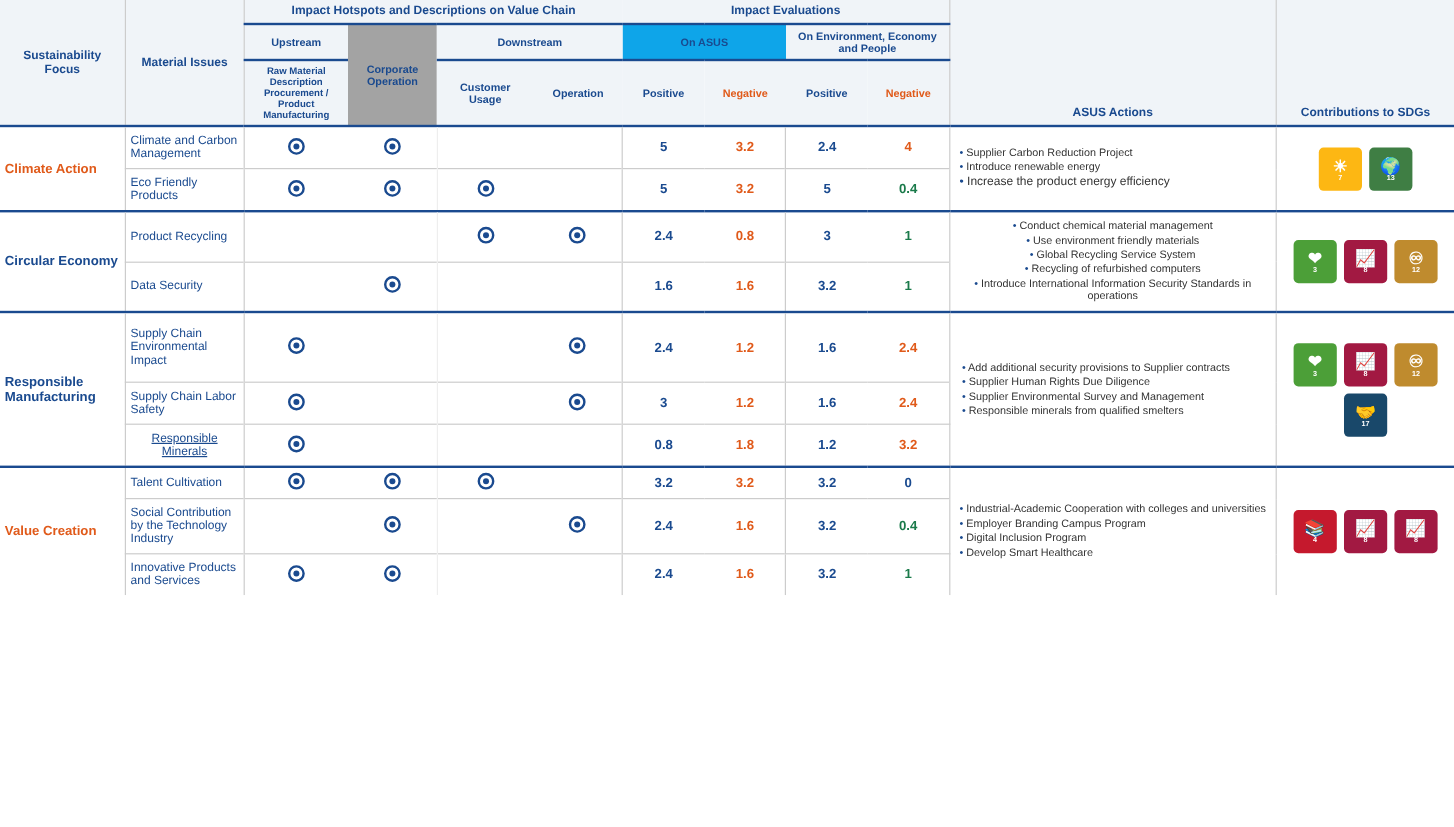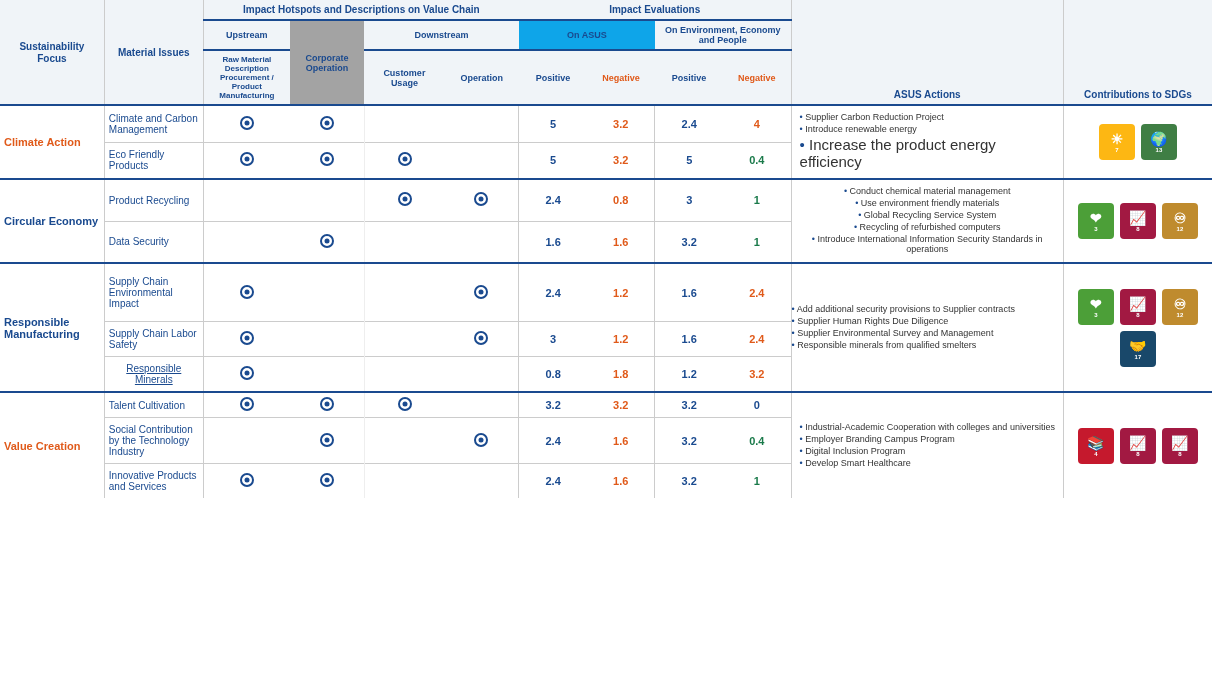--- a/index.html
+++ b/index.html
@@ -87,21 +87,21 @@
           <td style="border-top:2px solid #1a4a8f; text-align:center; vertical-align:middle; padding:4px;"></td>
           <td style="border-top:2px solid #1a4a8f; text-align:center; vertical-align:middle; padding:4px; border-right:1px solid #ccc;"></td>
           <td style="border-top:2px solid #1a4a8f; text-align:center; vertical-align:middle; padding:4px; color:#1a4a8f; font-weight:bold;">5</td>
           <td style="border-top:2px solid #1a4a8f; text-align:center; vertical-align:middle; padding:4px; color:#e05a1a; font-weight:bold; border-right:1px solid #ccc;">3.2</td>
           <td style="border-top:2px solid #1a4a8f; text-align:center; vertical-align:middle; padding:4px; color:#1a4a8f; font-weight:bold;">2.4</td>
           <td style="border-top:2px solid #1a4a8f; text-align:center; vertical-align:middle; padding:4px; color:#e05a1a; font-weight:bold; border-right:1px solid #ccc;">4</td>
           <td rowspan="2" style="text-align:left; vertical-align:middle; padding:6px 8px; border-left:1px solid #ccc; border-top:2px solid #1a4a8f;">
             <ul style="list-style:none; padding:0; margin:0;">
               <li style="font-size:9px; color:#333; margin-bottom:2px;"><span style="color:#1a4a8f;">• </span>Supplier Carbon Reduction Project</li>
               <li style="font-size:9px; color:#333; margin-bottom:2px;"><span style="color:#1a4a8f;">• </span>Introduce renewable energy</li>
-              <li style="font-size:15px; color:#333; margin-bottom:2px;"><span style="color:#1a4a8f;">• </span>Increase the product energy efficiency</li>
+              <li style="font-size:10px; color:#333; margin-bottom:2px;"><span style="color:#1a4a8f;">• </span>Increase the product energy efficiency</li>
             </ul>
           </td>
           <td rowspan="2" style="text-align:center; vertical-align:middle; padding:4px; border-left:1px solid #ccc; border-top:2px solid #1a4a8f;">
             <div style="display:flex; flex-wrap:wrap; justify-content:center; gap:2px;">
               <div class="sdg-badge" style="background:#fdb713;" title="AFFORDABLE AND CLEAN ENERGY">
     <span style="font-size:14px;">☀</span>
     <span style="font-size:6px; font-weight:bold; color:white; text-align:center; line-height:1;">7</span>
   </div>
               <div class="sdg-badge" style="background:#3f7e44;" title="CLIMATE ACTION">
     <span style="font-size:14px;">🌍</span>
@@ -173,21 +173,21 @@
           <td rowspan="3" style="color:#1a4a8f; font-weight:bold; font-size:11px; text-align:left; vertical-align:middle; padding:6px 4px; border-right:1px solid #ccc; border-top:2px solid #1a4a8f;">Responsible Manufacturing</td>
           <td style="color:#1a4a8f; font-size:10px; text-align:left; vertical-align:middle; padding:12px 4px; border-right:1px solid #ccc; border-top:2px solid #1a4a8f;">Supply Chain Environmental Impact</td>
           <td style="border-top:2px solid #1a4a8f; text-align:center; vertical-align:middle; padding:4px;"><div class="circle-icon"></div></td>
           <td style="border-top:2px solid #1a4a8f; text-align:center; vertical-align:middle; padding:4px; border-right:1px solid #eee;"></td>
           <td style="border-top:2px solid #1a4a8f; text-align:center; vertical-align:middle; padding:4px;"></td>
           <td style="border-top:2px solid #1a4a8f; text-align:center; vertical-align:middle; padding:4px; border-right:1px solid #ccc;"><div class="circle-icon"></div></td>
           <td style="border-top:2px solid #1a4a8f; text-align:center; vertical-align:middle; padding:4px; color:#1a4a8f; font-weight:bold;">2.4</td>
           <td style="border-top:2px solid #1a4a8f; text-align:center; vertical-align:middle; padding:4px; color:#e05a1a; font-weight:bold; border-right:1px solid #ccc;">1.2</td>
           <td style="border-top:2px solid #1a4a8f; text-align:center; vertical-align:middle; padding:4px; color:#1a4a8f; font-weight:bold;">1.6</td>
           <td style="border-top:2px solid #1a4a8f; text-align:center; vertical-align:middle; padding:4px; color:#e05a1a; font-weight:bold; border-right:1px solid #ccc;">2.4</td>
-          <td rowspan="3" style="text-align:left; vertical-align:middle; padding:6px 0; border-left:1px solid #ccc; border-top:2px solid #1a4a8f;">
+          <td rowspan="3" style="text-align:left; vertical-align:middle; padding:6px 10px; border-left:1px solid #ccc; border-top:2px solid #1a4a8f;">
             <ul style="list-style:none; padding:0; margin:0;">
               <li style="font-size:9px; color:#333; margin-bottom:2px;"><span style="color:#1a4a8f;">• </span>Add additional security provisions to Supplier contracts</li>
               <li style="font-size:9px; color:#333; margin-bottom:2px;"><span style="color:#1a4a8f;">• </span>Supplier Human Rights Due Diligence</li>
               <li style="font-size:9px; color:#333; margin-bottom:2px;"><span style="color:#1a4a8f;">• </span>Supplier Environmental Survey and Management</li>
               <li style="font-size:9px; color:#333; margin-bottom:2px;"><span style="color:#1a4a8f;">• </span>Responsible minerals from qualified smelters</li>
             </ul>
           </td>
           <td rowspan="3" style="text-align:center; vertical-align:middle; padding:4px; border-left:1px solid #ccc; border-top:2px solid #1a4a8f;">
             <div style="display:flex; flex-wrap:wrap; justify-content:center; gap:2px;">
               <div class="sdg-badge" style="background:#4c9f38;" title="GOOD HEALTH AND WELL-BEING">

